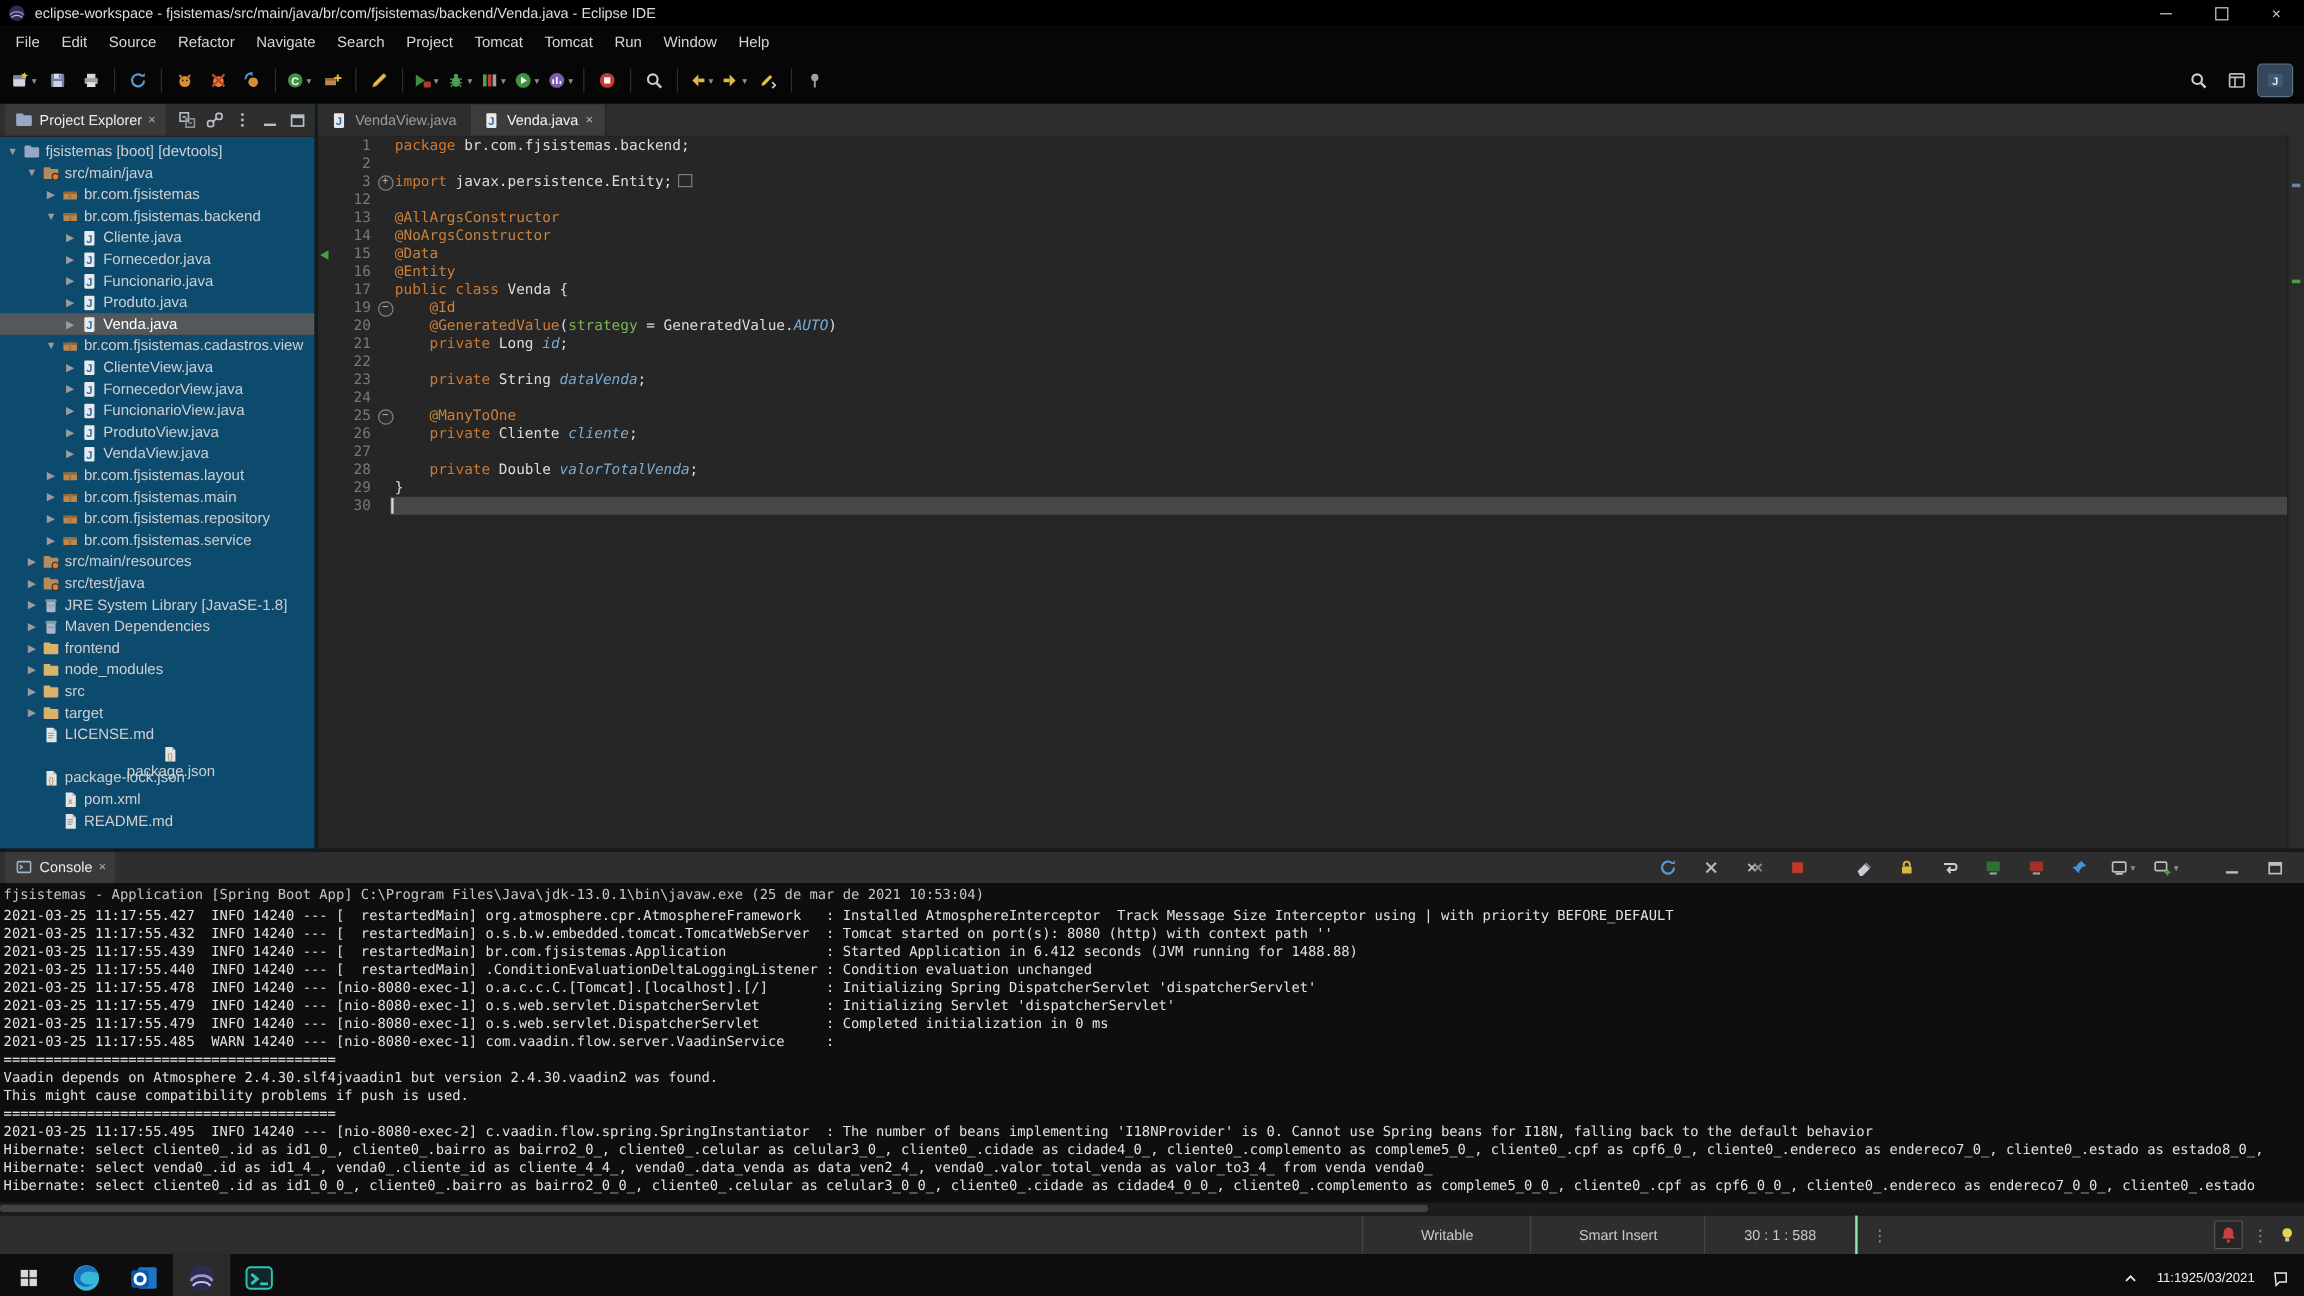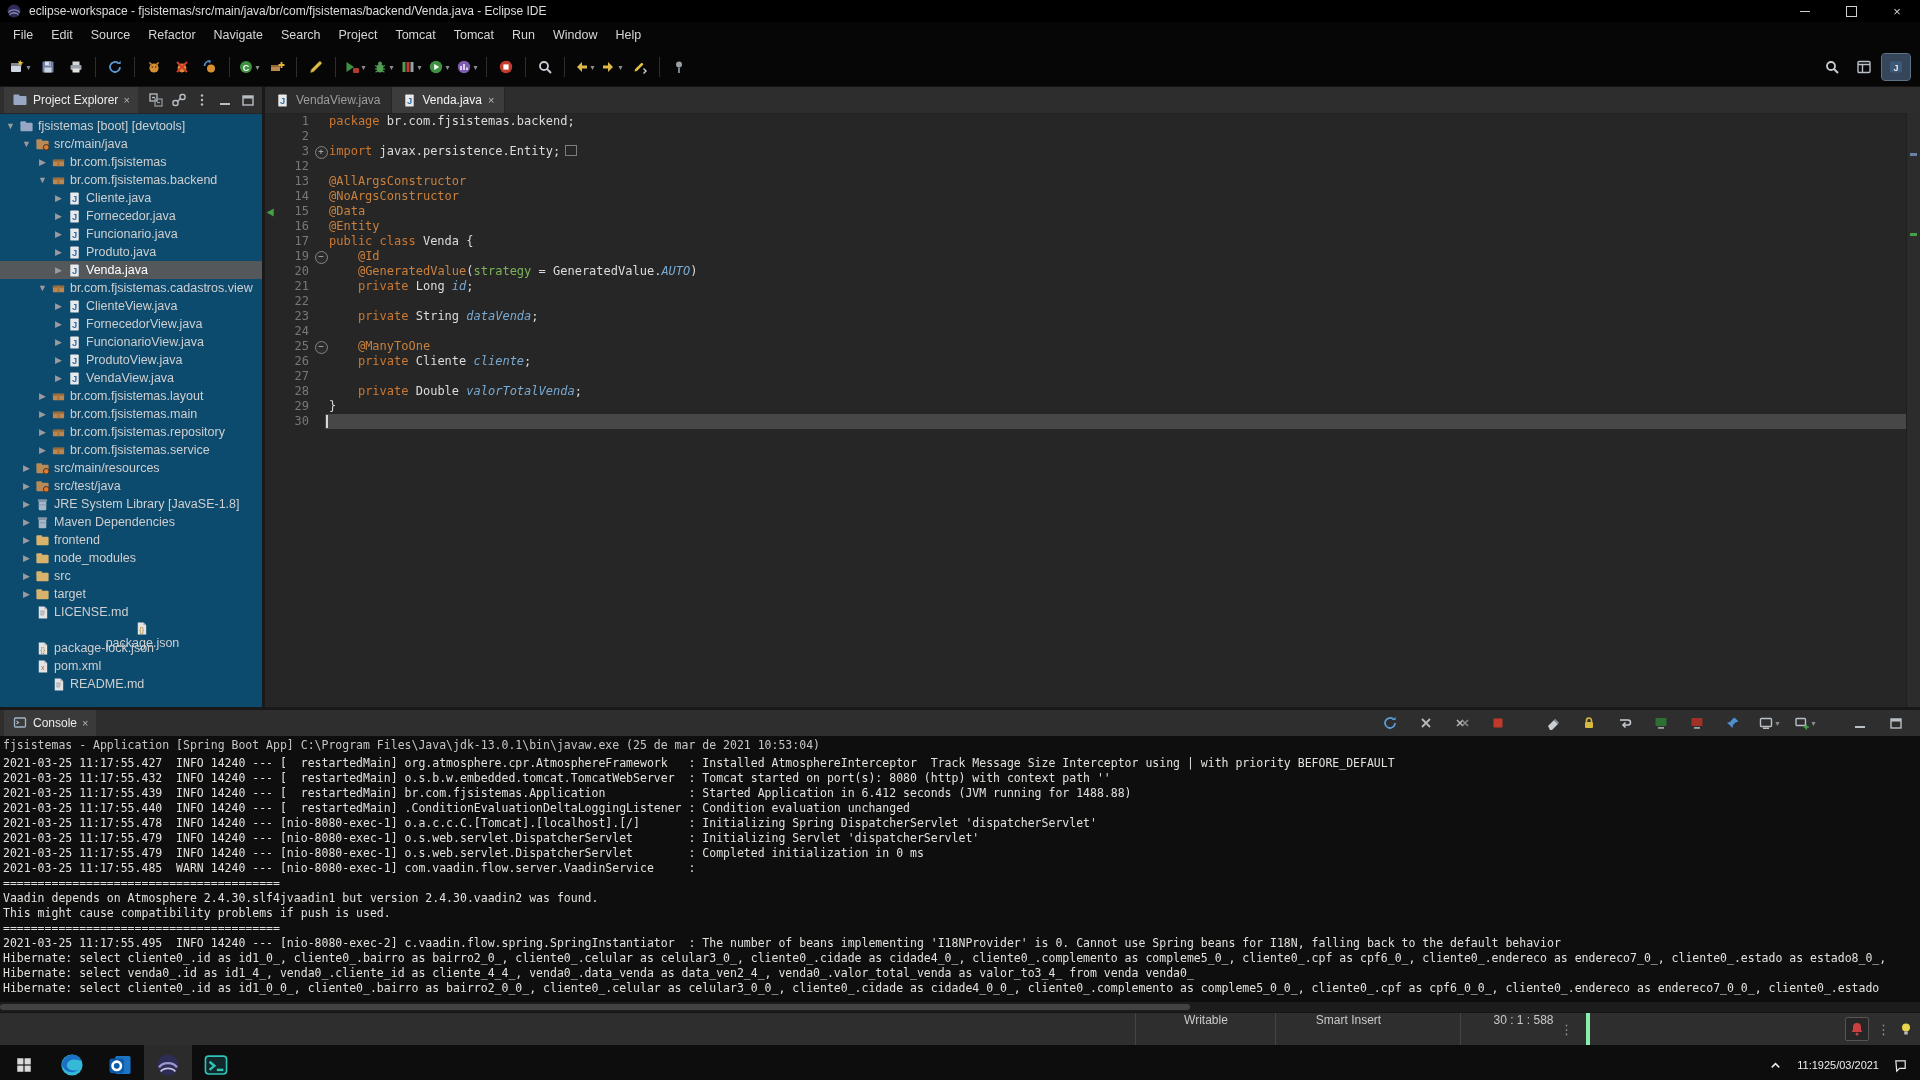--- a/index.html
+++ b/index.html
@@ -73,21 +73,21 @@
   .console-header{height:26px;background:#2e2e2e;display:flex;align-items:center;padding:0 4px;flex:none;}
   .console-tools{margin-left:auto;display:flex;align-items:center;gap:8px;padding-right:6px;}
   .console-titleline{height:18px;flex:none;font-family:"DejaVu Sans Mono",monospace;font-size:11.5px;color:#c6c6c6;padding:2px 3px 0;background:#0e0e0e;white-space:pre;}
   .console-body{flex:1;font-family:"DejaVu Sans Mono",monospace;font-size:11.5px;line-height:15px;color:#e3e1dd;white-space:pre;overflow:hidden;padding-left:3px;}
   .cline{height:15px;}
   .console-hscroll{height:10px;background:#1c1c1c;position:relative;flex:none;}
   .hthumb{position:absolute;left:0;top:2px;height:6px;width:62%;background:#424242;border-radius:3px;}
 
   
   .statusbar{height:32px;background:#2e2e2e;border-top:1px solid #141414;position:relative;font-size:12px;color:#c9c9c9;}
-  .sb-seg{position:absolute;top:0;height:100%;display:flex;align-items:flex-start;justify-content:center;border-left:1px solid #454545;}
+  .sb-seg{position:absolute;top:0;height:100%;display:flex;align-items:center;justify-content:center;border-left:1px solid #454545;}
   .sb-dots{position:absolute;top:0;height:100%;display:flex;align-items:center;color:#9a9a9a;font-size:13px;}
   .sb-icons{position:absolute;right:6px;top:0;height:100%;display:flex;align-items:center;gap:8px;}
   .sb-bellbox{width:22px;height:22px;border:1px solid #555;border-radius:2px;display:flex;align-items:center;justify-content:center;background:#262626;}
 
   
   .taskbar{height:40px;background:#0d0d0d;display:flex;align-items:center;}
   .tb-btn{width:48px;height:100%;display:flex;align-items:center;justify-content:center;position:relative;}
   .tb-btn.active{background:#2b2b2b;box-shadow:inset 0 -2px 0 #9cc7e8;}
   .tb-btn svg{width:26px;height:26px;}
   .tb-start svg{width:18px;height:18px;}
@@ -782,21 +782,21 @@
               <span class="icon">
                 <svg viewBox="0 0 16 16">
                   <path d="M4 1.5h6l3 3v10H4z" fill="#e4e4e4"></path>
                   <path d="M10 1.5l3 3h-3z" fill="#b5b5b5"></path>
                   <text x="8.2" y="12" font-size="7.5" fill="#b08a2e" text-anchor="middle" font-family="Liberation Sans,sans-serif">{}</text>
                 </svg>
               </span>
             </span>
             <span class="tlabel">package-lock.json</span>
           </div>
-          <div class="trow" style="padding-left: 20px;">
+          <div class="trow" style="padding-left: 36px;">
             <span class="tarrow"></span>
             <span class="ticon">
               <span class="icon">
                 <svg viewBox="0 0 16 16">
                   <path d="M4 1.5h6l3 3v10H4z" fill="#e4e4e4"></path>
                   <path d="M10 1.5l3 3h-3z" fill="#b5b5b5"></path>
                   <text x="8.2" y="12" font-size="7.5" fill="#c0632e" text-anchor="middle" font-family="Liberation Sans,sans-serif">x</text>
                 </svg>
               </span>
             </span>
@@ -1124,21 +1124,21 @@
       </div>
   </div>
 
   <div class="statusbar">
     <span class="sb-seg" style="left:1135px;width:140px;">
         <span>Writable</span>
       </span>
     <span class="sb-seg" style="left:1275px;width:145px;">
         <span>Smart Insert</span>
       </span>
-    <span class="sb-seg" style="left:1460px;width:125px;border-right:4px solid #86efac;">
+    <span class="sb-seg" style="left:1420px;width:125px;border-right:2px solid #86efac;">
         <span>30 : 1 : 588</span>
       </span>
     <span class="sb-dots" style="left:1560px;">⋮</span>
     <span class="sb-icons">
       <span class="sb-bellbox">
         <span class="icon">
             <svg viewBox="0 0 16 16">
               <path d="M8 2a4 4 0 0 1 4 4v3l1.5 2h-11L4 9V6a4 4 0 0 1 4-4z" fill="#c94040"></path>
               <circle cx="8" cy="13.2" r="1.4" fill="#c94040"></circle>
             </svg>

